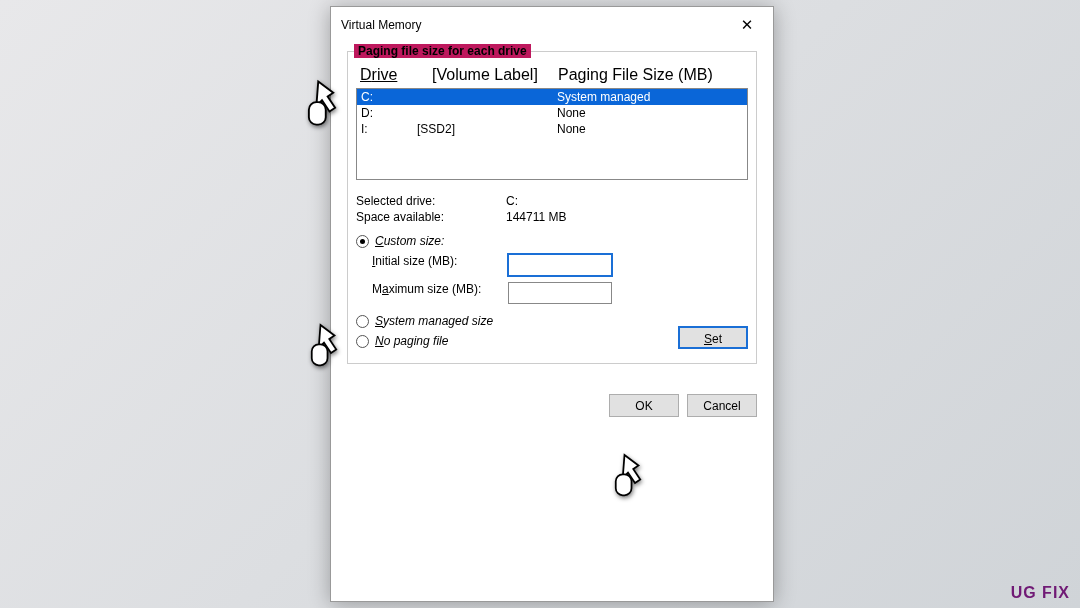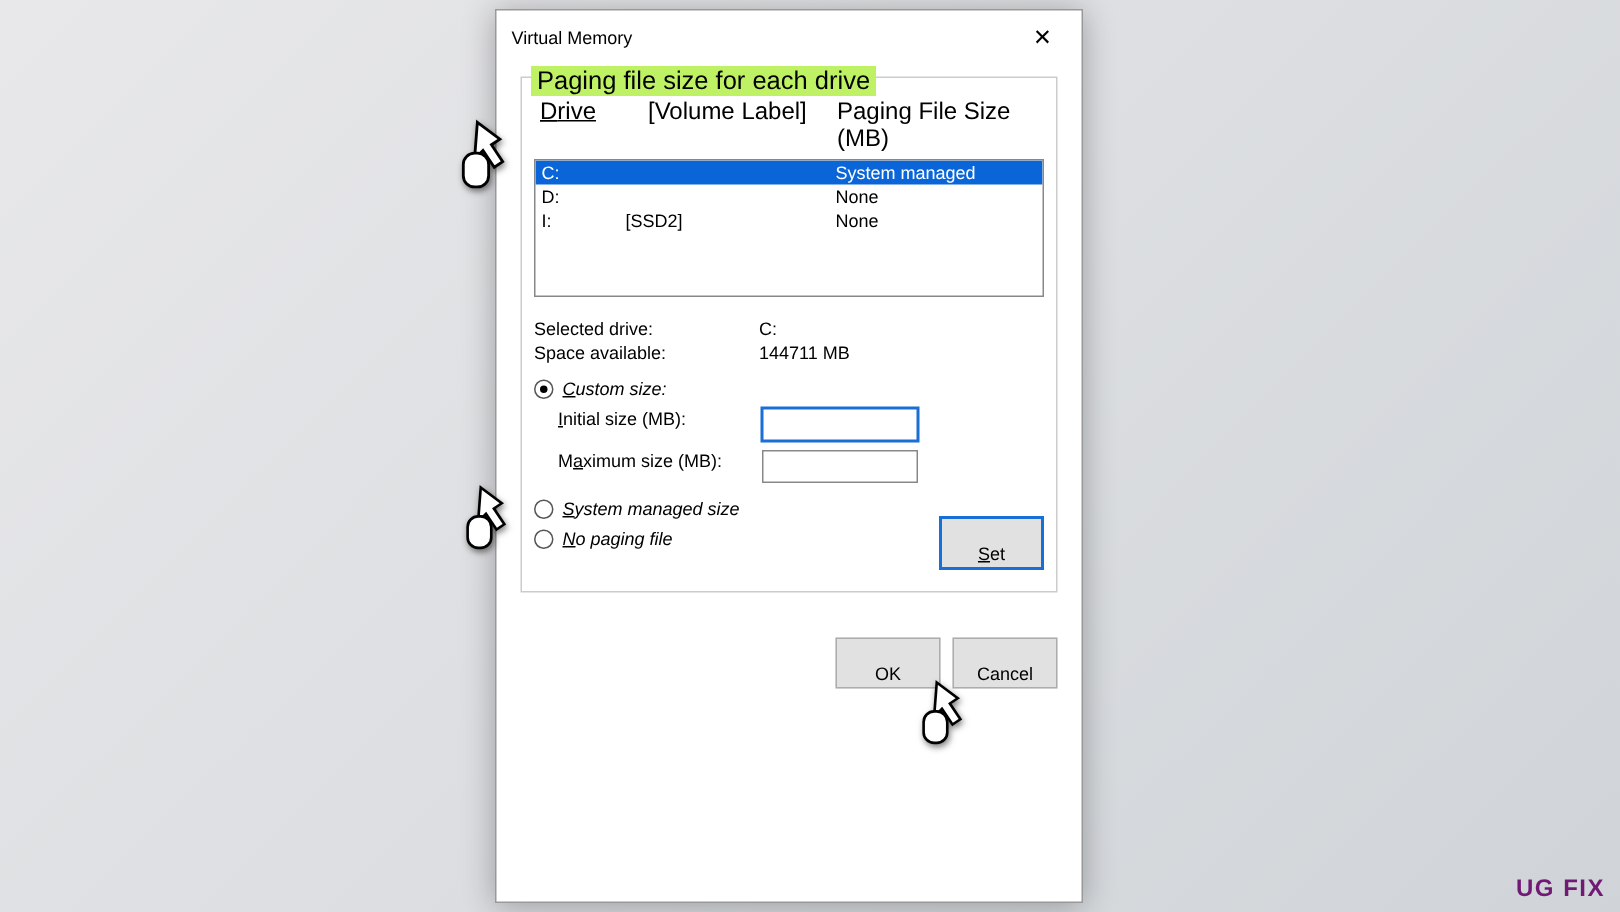--- a/index.html
+++ b/index.html
@@ -10,21 +10,21 @@
       font-family: "Segoe UI", Tahoma, sans-serif;
       font-size: 12px;
       color: #000;
       position: relative;
       overflow: hidden;
     }
     .dialog {
       position: absolute;
       left: 330px;
       top: 6px;
-      width: 392px;
+      width: 444px;
       height: 596px;
       background: #fff;
       border: 1px solid #999;
       box-shadow: 0 2px 20px rgba(0,0,0,0.3);
     }
     .titlebar {
       display: flex;
       align-items: center;
       justify-content: space-between;
       padding: 8px 10px;
@@ -50,23 +50,24 @@
     }
     .group {
       border: 1px solid #ccc;
       padding: 8px 8px 10px 8px;
       margin-bottom: 10px;
       position: relative;
     }
     .group-legend {
       position: absolute;
       top: -8px; left: 6px;
-      background: #bef264;
+      background: #be185d;
       padding: 0 4px;
-      font-size: 17px;
+      font-size: 12px;
+      font-weight: bold;
     }
     .drive-header {
       display: flex;
       padding: 2px 4px 2px 4px;
       font-size: 16px;
       margin-top: 4px;
     }
     .col-drive { width: 60px; text-decoration: underline; }
     .col-label { width: 138px; padding-left: 12px; }
     .col-size { flex: 1; }
@@ -133,21 +134,21 @@
       margin-top: -22px;
       margin-bottom: 4px;
     }
     .btn {
       min-width: 70px; height: 23px;
       background: #e1e1e1;
       border: 1px solid #adadad;
       font-family: inherit;
       font-size: 12px;
       cursor: pointer;
-      padding: 16px 12px;
+      padding: 4px 12px;
     }
     .btn.highlight { border: 2px solid #1a6fd6; }
     .footer-btns {
       display: flex;
       justify-content: flex-end;
       gap: 8px;
       padding: 8px 16px 0 16px;
     }
     .cursor-hand {
       position: absolute;

